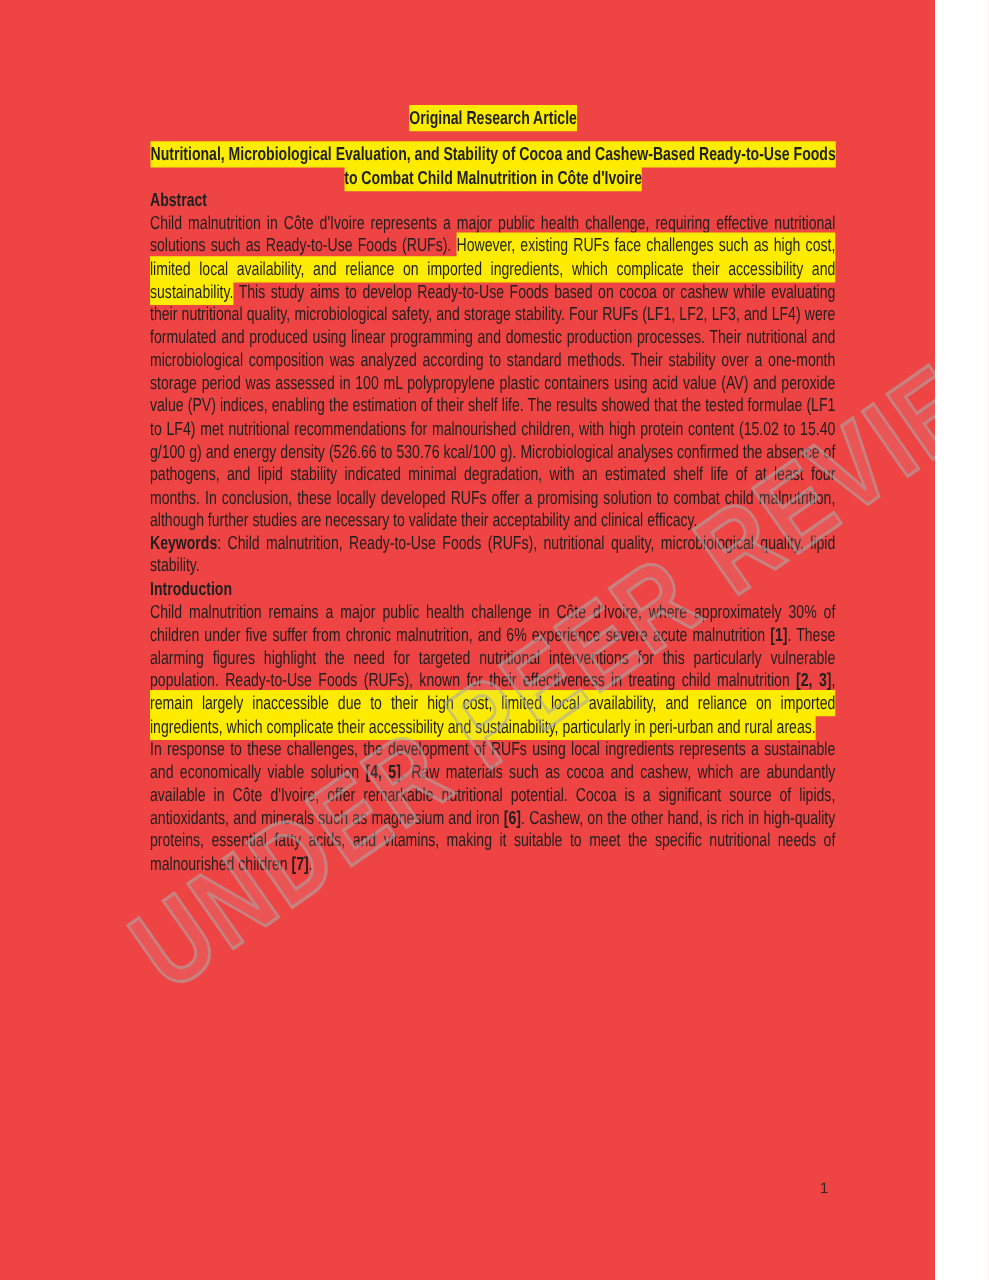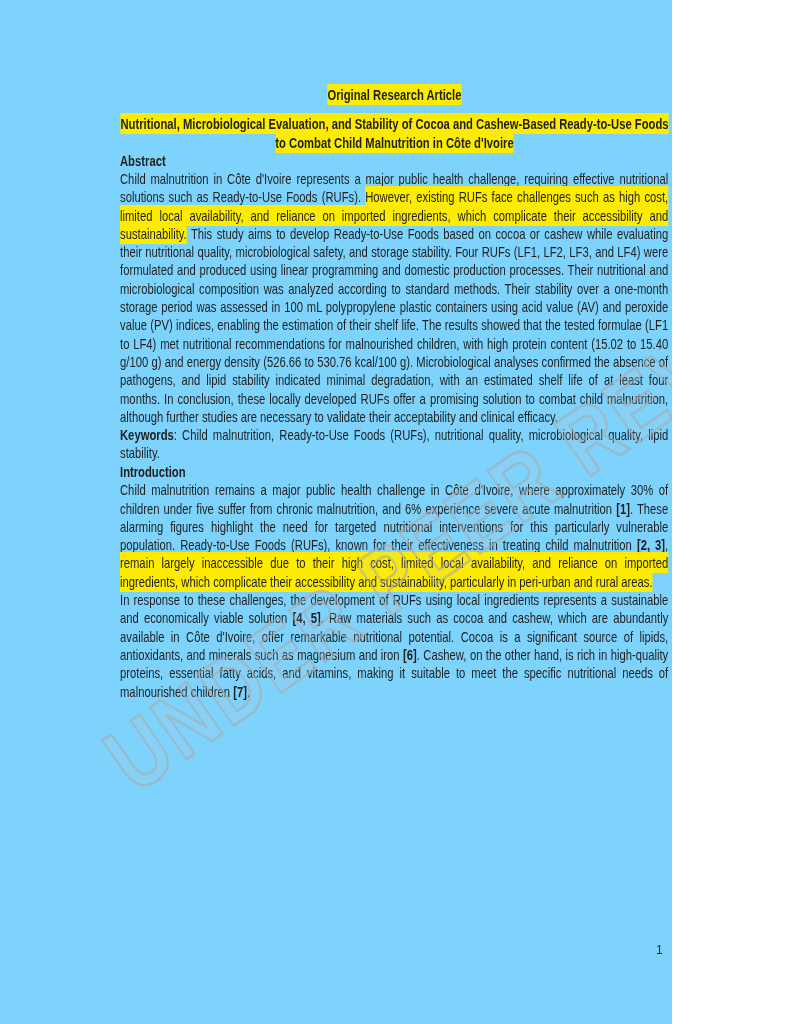--- a/index.html
+++ b/index.html
@@ -1,20 +1,20 @@
 <!DOCTYPE html>
 <html><head>
 <meta charset="utf-8">
 <style>
   html, body { margin: 0; padding: 0; background: #ffffff; }
   .page {
     position: relative;
-    width: 672px;
+    width: 748px;
     height: 1024px;
-    background: #7dd3fc;
+    background: #ef4444;
     overflow: hidden;
     font-family: "Liberation Sans", "DejaVu Sans", sans-serif;
     color: #1f1f1f;
   }
   .content {
     position: absolute;
     left: 120px;
     top: 0;
     width: 548px;
   }

